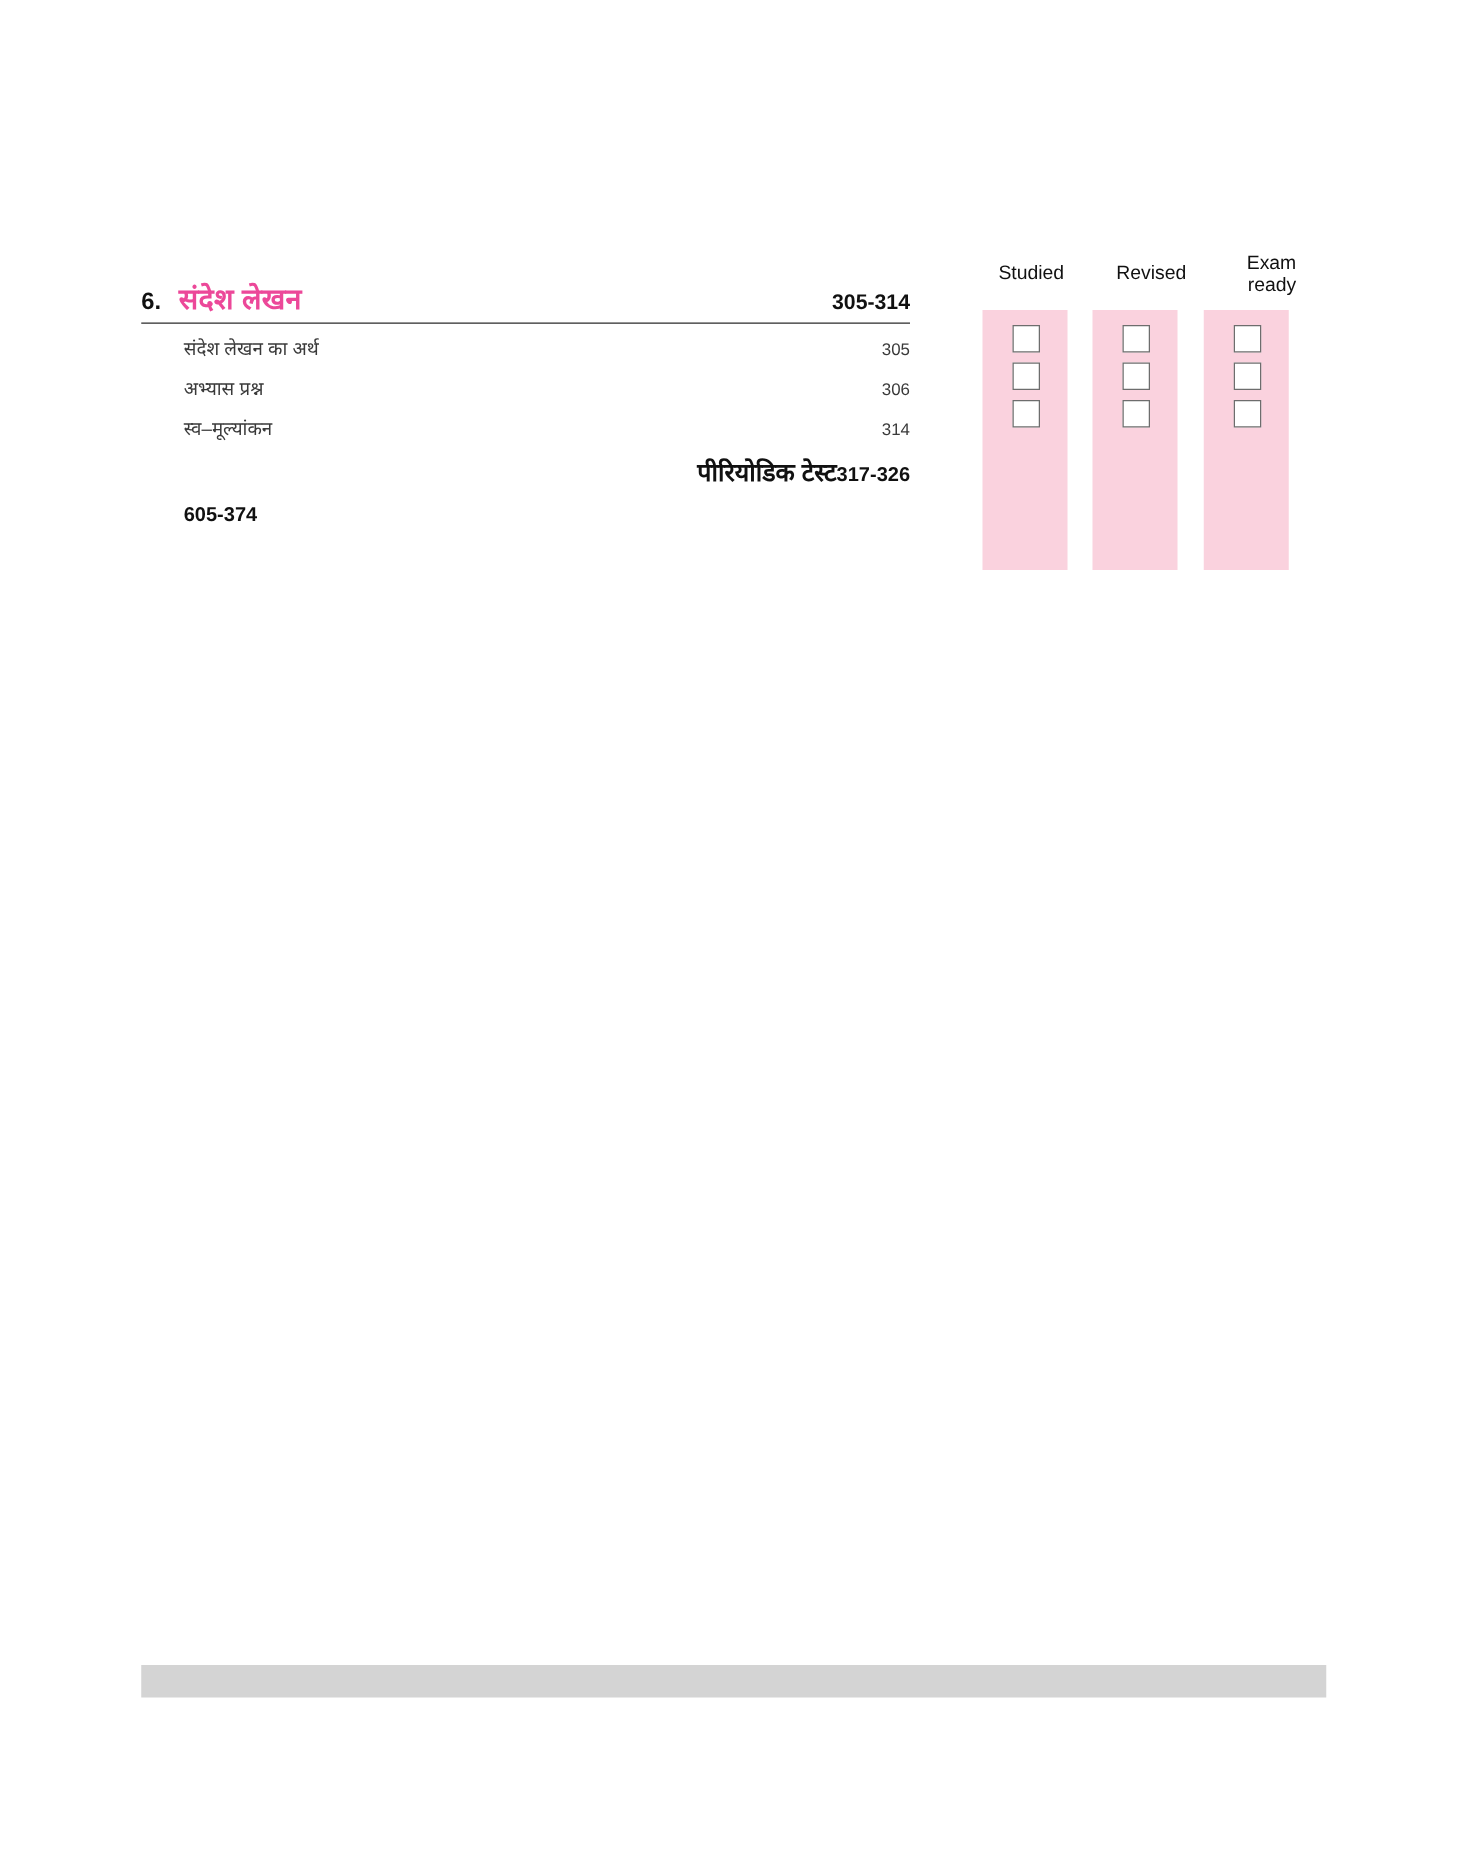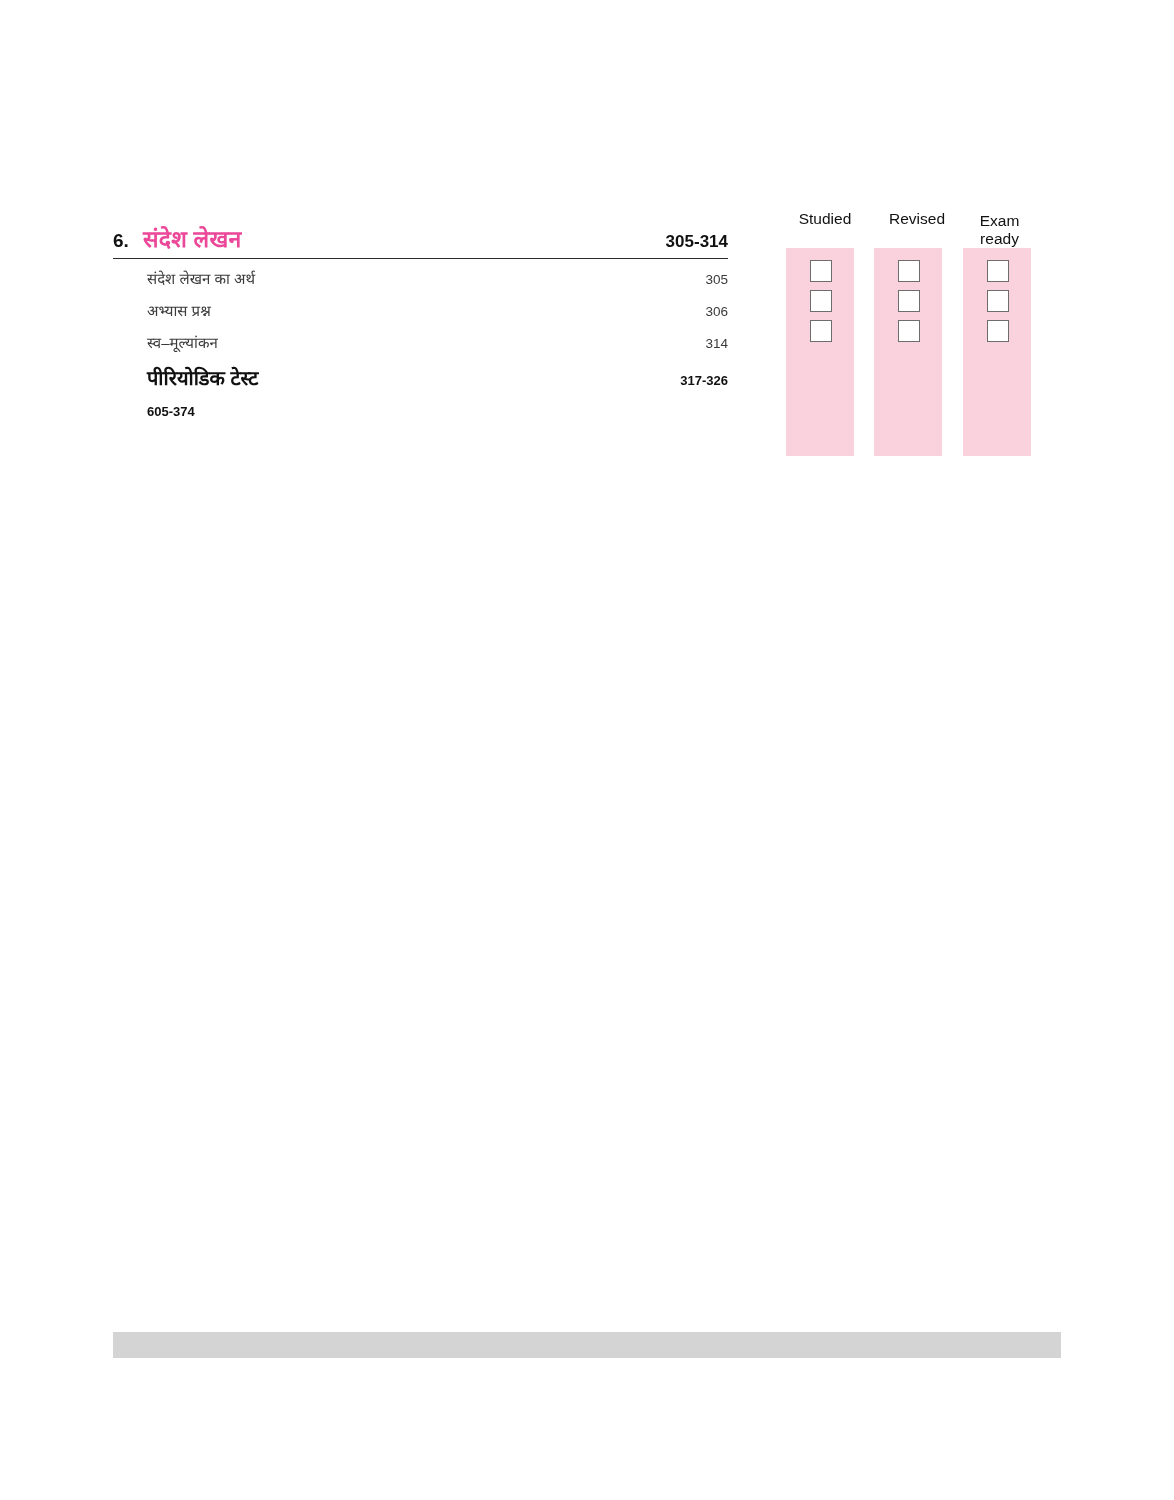--- a/index.html
+++ b/index.html
@@ -26,22 +26,22 @@
   }
   .tracker-head {
     position: absolute;
     text-align: center;
     font-size: 15.5px;
     font-weight: normal;
     color: #111111;
     line-height: 1.15;
   }
   .tracker-head.h1 { left: 5px;   width: 80px; top: 10px; }
-  .tracker-head.h2 { left: 83px;  width: 82px; top: 10px; text-align: right; }
-  .tracker-head.h3 { left: 182px; width: 75px; top: 12px; }
+  .tracker-head.h2 { left: 100px;  width: 82px; top: 10px; }
+  .tracker-head.h3 { left: 182px; width: 75px; top: 2px; text-align: right; }
 
   
   .tracker-bars {
     position: absolute;
     top: 248px;
     left: 786px;
   }
   .bar {
     position: absolute;
     width: 68px;
@@ -113,38 +113,39 @@
   }
   .sub-page {
     font-size: 13.5px;
     color: #3a3a3a;
     white-space: nowrap;
   }
 
   .extras {
     margin-top: 10px;
     padding-left: 34px;
+    text-align: right;
   }
   .extra-row {
     display: flex;
     align-items: baseline;
     margin-bottom: 13px;
   }
   .extra-title {
     flex: 1;
     font-size: 20px;
     font-weight: bold;
     color: #111111;
   }
   .extra-title .light {
     font-weight: normal;
     font-size: 18px;
   }
   .extra-pages {
-    font-size: 13px;
+    font-size: 16px;
     font-weight: bold;
     color: #111111;
     white-space: nowrap;
   }
 
   
   .footer-bar {
     position: absolute;
     left: 113px;
     top: 1332px;

